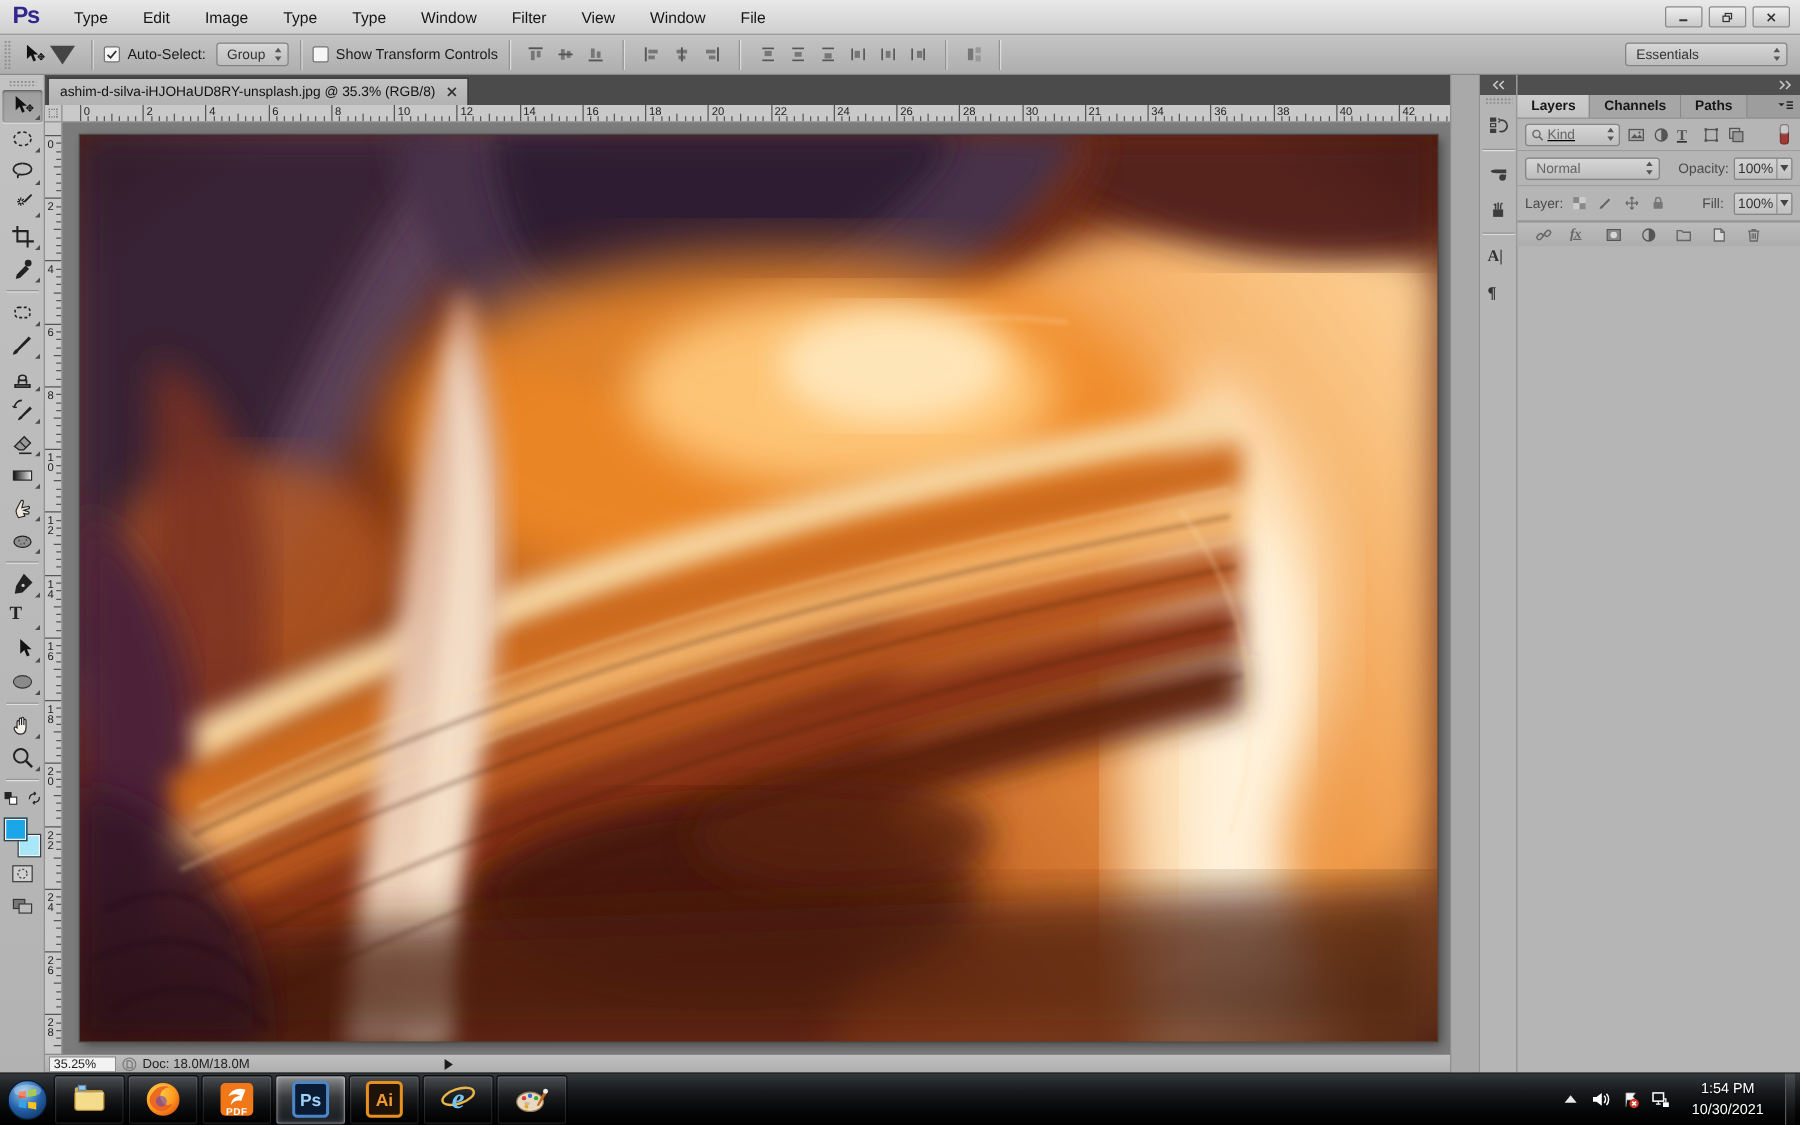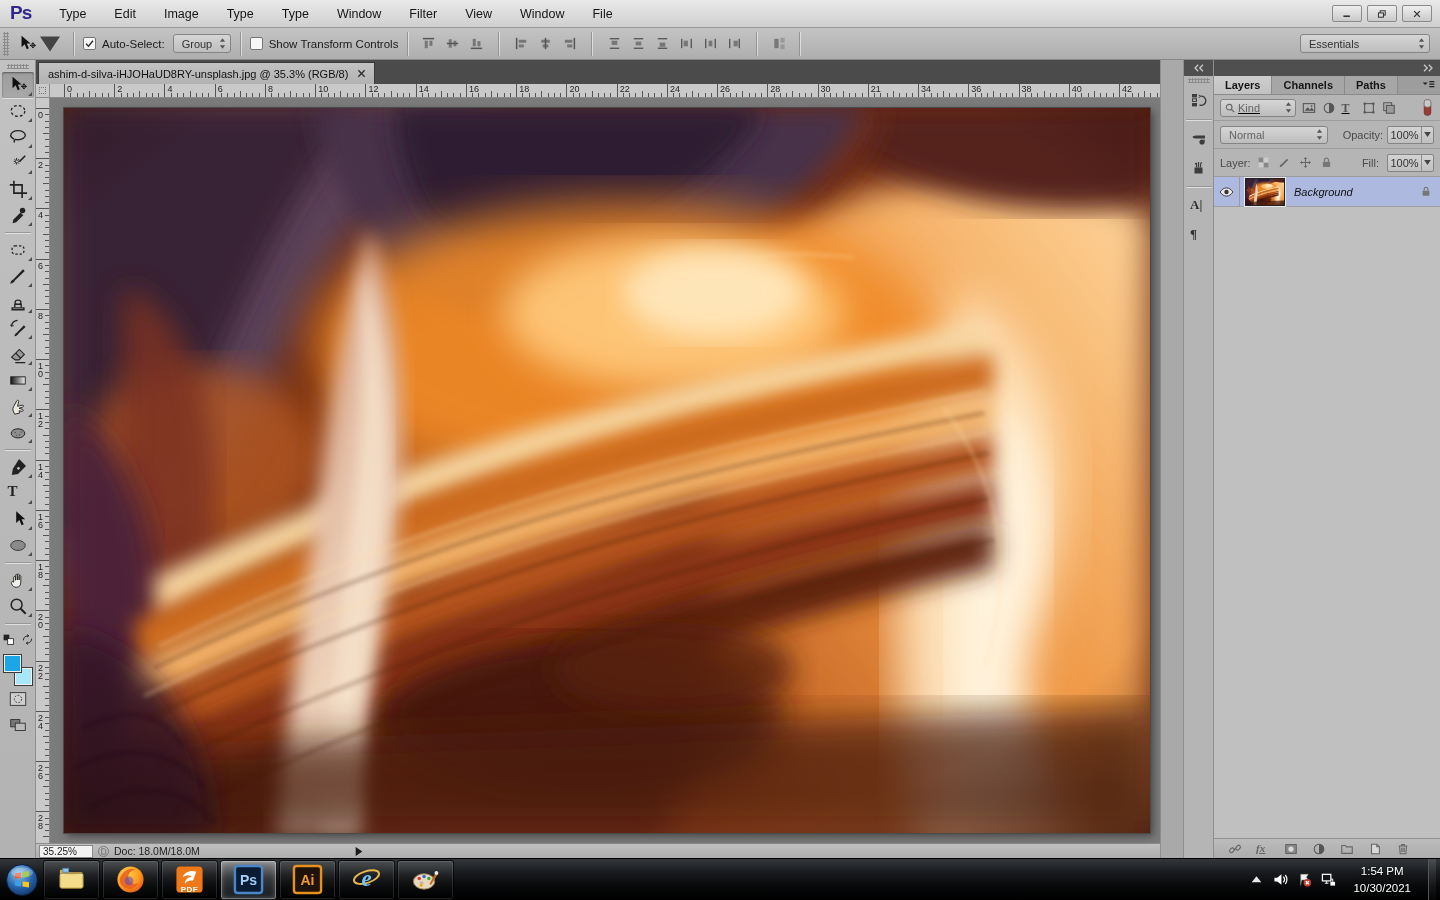--- a/index.html
+++ b/index.html
@@ -1269,45 +1269,20 @@
           <span class="val">100%</span>
           <span class="vb-caret">
               <span class="icon" data-name="chevron-down-icon">
                 <svg viewBox="0 0 8 6">
                   <path d="M0 0h8L4 6z" fill="#444"></path>
                 </svg>
               </span>
             </span>
         </div>
       </div>
-      <div class="layerlist" data-name="layer-list">
-
-          <div class="layer-row active" data-name="layer-row-Background">
-            <div class="eye-cell" data-name="layer-visibility-cell">
-              <span class="icon" data-name="eye-icon">
-                <svg viewBox="0 0 16 11">
-                  <path d="M1 5.5C3 2.3 5.4 1 8 1s5 1.3 7 4.5C13 8.7 10.6 10 8 10S3 8.7 1 5.5z" fill="#e9e9e9" stroke="#333"></path>
-                  <circle cx="8" cy="5.5" r="2.4" fill="#333"></circle>
-                </svg>
-              </span>
-            </div>
-            <div class="layer-thumb" data-name="layer-thumbnail">
-              <svg viewBox="0 0 1086 725" preserveAspectRatio="none">
-                <use href="#canyon-art"></use>
-              </svg>
-            </div>
-            <span class="layer-name" data-name="layer-name">Background</span>
-            <span class="layer-lock icon" data-name="layer-lock-icon">
-              <svg viewBox="0 0 16 16">
-                <rect x="3.5" y="7" width="9" height="6.5" rx="1" fill="#777"></rect>
-                <path d="M5.5 7V5a2.5 2.5 0 0 1 5 0v2" fill="none" stroke="#777" stroke-width="1.5"></path>
-              </svg>
-            </span>
-          </div>
-        </div>
       <div class="dockfooter" data-name="layers-panel-footer">
 
       <div class="foot-btn" data-name="link-layers">
             <span class="icon">
               <svg viewBox="0 0 16 16">
                 <path d="M6.5 9.5 9.5 6.5" stroke="#666" stroke-width="1.3"></path>
                 <rect x="1.5" y="7.5" width="6" height="4" rx="2" transform="rotate(-45 4.5 9.5)" fill="none" stroke="#666" stroke-width="1.3"></rect>
                 <rect x="8.5" y="4.5" width="6" height="4" rx="2" transform="rotate(-45 11.5 6.5)" fill="none" stroke="#666" stroke-width="1.3"></rect>
               </svg>
             </span>

